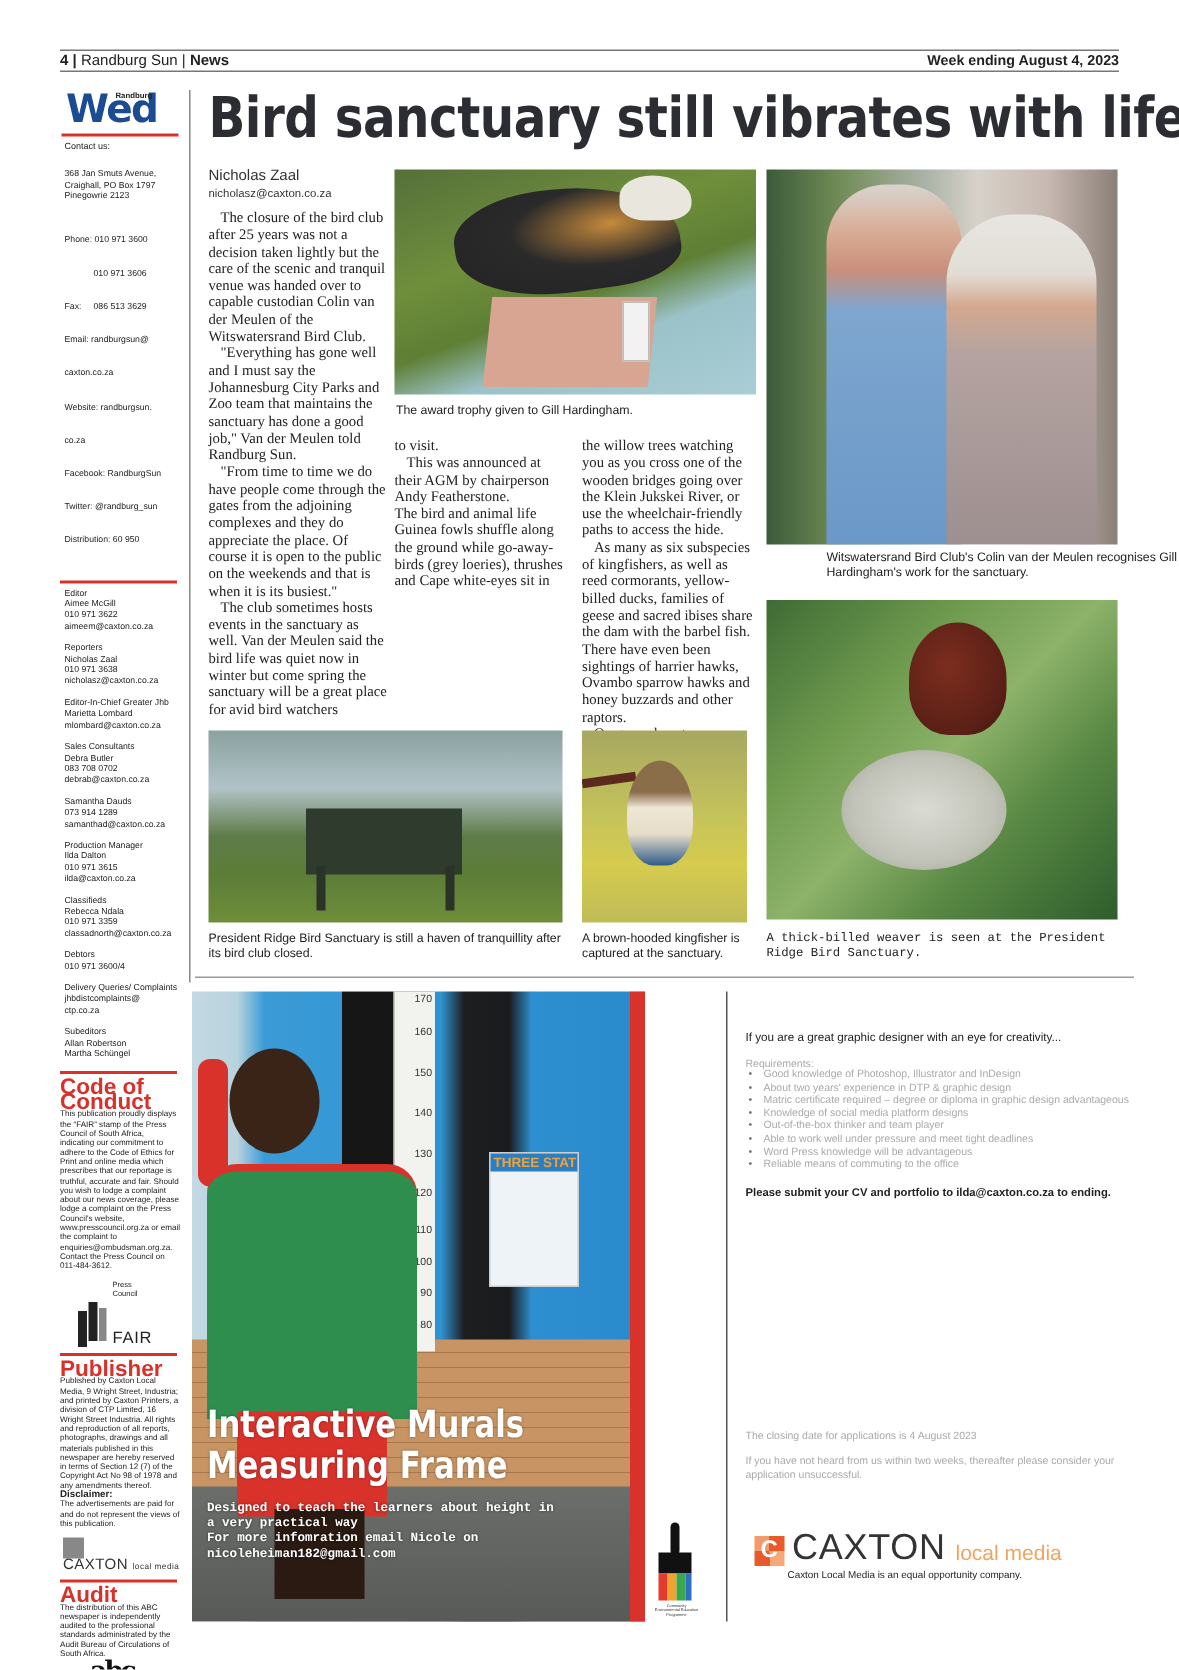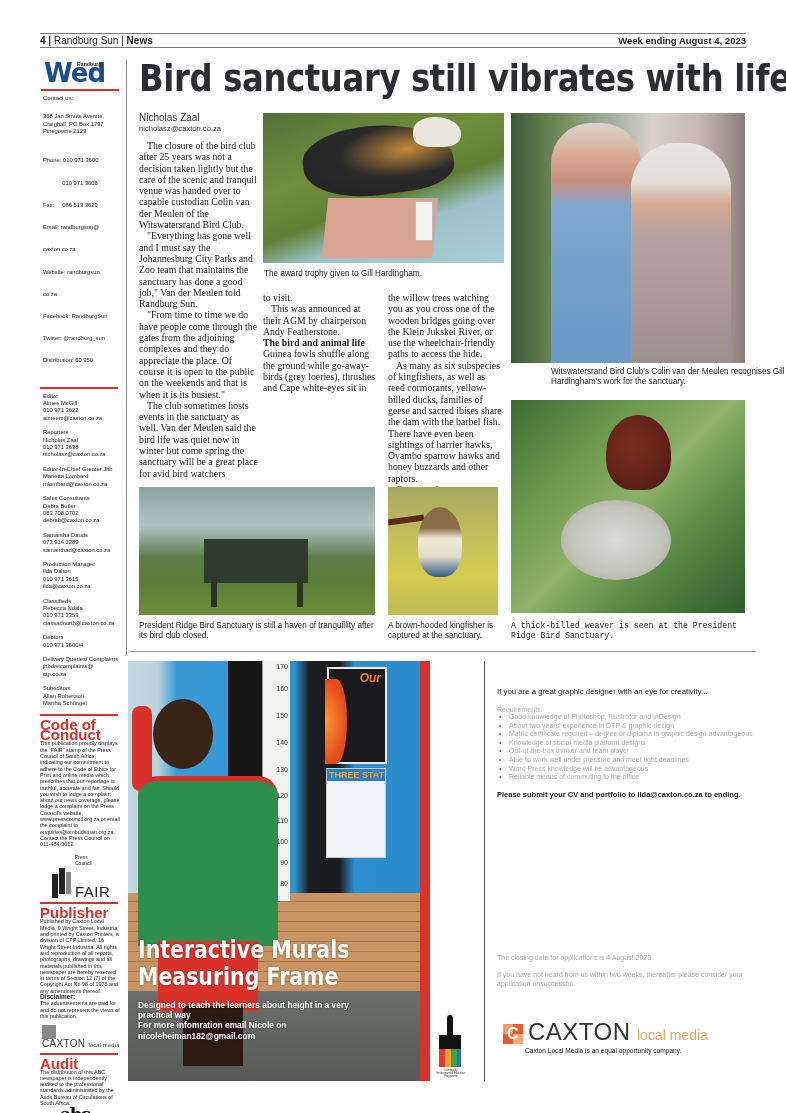--- a/index.html
+++ b/index.html
@@ -24,40 +24,40 @@
   .contact-head { margin: 2px 0 11px 3px; font-size: 6px; }
   .sb-block { margin: 0 0 7px 3px; }
   .sb-red { height: 2px; background: #d9302a; margin: 3px 0 4px 0; width: 78px; }
   .sb-ruleblock { font-family: "Liberation Sans", sans-serif; font-size: 5.4px; line-height: 6.3px; }
   .sb-ruleblock .h { color: #d9302a; font-weight: bold; font-size: 15px; line-height: 10px; }
   .sb-ruleblock .bold { font-weight: bold; }
   .fair-logo { display: flex; align-items: flex-end; gap: 3px; margin: 8px 0 4px 12px; }
   .fair-mark { width: 20px; height: 30px; position: relative; }
   .fair-mark span { position: absolute; background: #222; }
   .fair-text { font-size: 5px; line-height: 5.5px; }
-  .fair-text .big { font-size: 15px; line-height: 12px; font-weight: normal; letter-spacing: 0.5px; margin-top: 20px; }
+  .fair-text .big { font-size: 11px; line-height: 12px; font-weight: normal; letter-spacing: 0.5px; margin-top: 20px; }
   .caxton-small { margin: 6px 0 4px 2px; }
   .caxton-small .sq { width: 14px; height: 14px; background: #888; margin-bottom: 2px; }
   .caxton-small .t { font-size: 10px; color: #333; letter-spacing: 0.3px; }
   .caxton-small .t small { font-size: 5.5px; }
   .abc { margin: 6px 0 16px 20px; font-family: "DejaVu Serif", serif; font-size: 18px; font-weight: bold; letter-spacing: -2px; color: #111; }
 
   .vrule { left: 126px; top: 60px; width: 1px; height: 595px; background: #888; }
 
   
   .headline { left: 139px; top: 56px; width: 610px; font-family: "DejaVu Sans", sans-serif; font-weight: bold; font-size: 37.5px; line-height: 44px; color: #2b2d33; letter-spacing: -0.4px; white-space: nowrap; transform: scaleX(0.86); transform-origin: left top; }
 
   
   .byline { left: 139px; top: 112px; font-size: 10px; line-height: 12px; color: #333; }
   .byline-email { left: 139px; top: 124px; font-size: 7.6px; color: #333; }
 
   .col { font-family: "Liberation Serif", serif; font-size: 9.8px; line-height: 11.3px; color: #222; }
   .col p { text-indent: 8px; }
   .col p.first { text-indent: 0; }
-  .col .sub { font-weight: bold; text-indent: 0; }
+  .col .sub { font-weight: normal; text-indent: 0; }
 
   .col1 { left: 139px; top: 140px; width: 120px; }
   .col2 { left: 263px; top: 292px; width: 116px; }
   .col3 { left: 388px; top: 292px; width: 116px; }
 
   
   .photo { overflow: hidden; border: none; }
   .ph-trophy { left: 263px; top: 113px; width: 241px; height: 150px;
     background: linear-gradient(160deg, #55703a 0%, #6f8f3c 35%, #5e7f34 55%, #9bc2c8 70%, #a9ced5 100%); }
   .ph-trophy .bird { position: absolute; left: 40px; top: 12px; width: 150px; height: 70px; background: radial-gradient(ellipse at 70% 40%, #c58a3c 0%, #2a2a2a 45%, #222 100%); border-radius: 40% 60% 30% 50%; transform: rotate(-8deg); }
@@ -108,21 +108,21 @@
   .ad-mural .boy-shirt { position: absolute; left: 10px; top: 115px; width: 140px; height: 170px; background: #2e8e4e; border-radius: 20px 20px 0 0; border-top: 5px solid #d8322b; }
   .ad-mural .boy-shorts { position: absolute; left: 30px; top: 280px; width: 100px; height: 70px; background: #d8322b; }
   .ad-mural .boy-legs { position: absolute; left: 55px; top: 345px; width: 60px; height: 60px; background: #2a1a12; }
   .ad-mural .poster1 { position: absolute; left: 199px; top: 6px; width: 60px; height: 97px; background: #1b1b1d; border: 2px solid #eaeaea; }
   .ad-mural .poster1 .sun { position: absolute; left: -4px; top: 10px; width: 22px; height: 85px; background: radial-gradient(ellipse at left, #ff9a2f 0%, #e34b1a 70%); border-radius: 0 50% 50% 0; }
   .ad-mural .poster1 .t { position: absolute; right: 4px; top: 2px; color: #f57a1f; font-weight: bold; font-style: italic; font-size: 12px; }
   .ad-mural .poster2 { position: absolute; left: 198px; top: 107px; width: 60px; height: 90px; background: #eef3f7; border: 1px solid #ccc; }
   .ad-mural .poster2 .t { background: #2b7fc1; color: #f0a23a; font-size: 9px; font-weight: bold; padding: 1px 2px; white-space: nowrap; }
   .ad-mural .redbar { position: absolute; right: 0; top: 0; width: 10px; height: 420px; background: #d8322b; }
   .ad-mural .title { position: absolute; left: 10px; top: 275px; width: 280px; color: #fff; font-family: "DejaVu Sans", sans-serif; font-weight: bold; font-size: 25px; line-height: 27px; transform: scaleX(0.82); transform-origin: left top; white-space: nowrap; text-shadow: 0 0 2px rgba(0,0,0,0.4); }
-  .ad-mural .desc { position: absolute; left: 10px; top: 339px; width: 235px; color: #fff; font-weight: bold; font-size: 8.4px; line-height: 10.2px; text-shadow: 0 0 2px rgba(0,0,0,0.5); }
+  .ad-mural .desc { position: absolute; left: 10px; top: 339px; width: 235px; color: #fff; font-weight: bold; font-size: 8.4px; line-height: 10.2px; text-shadow: 0 0 2px rgba(0,0,0,0.5); font-family: Liberation Mono, monospace; }
 
   .ad-mural-logo { left: 430px; top: 1013px; width: 40px; height: 68px; }
   .ad-mural-logo .handle { position: absolute; left: 17px; top: 2px; width: 6px; height: 22px; background: #111; border-radius: 3px; }
   .ad-mural-logo .ferrule { position: absolute; left: 9px; top: 22px; width: 22px; height: 14px; background: #111; }
   .ad-mural-logo .bristle { position: absolute; top: 36px; width: 6px; height: 18px; }
   .ad-mural-logo .cap { position: absolute; left: 6px; top: 56px; width: 30px; font-size: 2.6px; line-height: 3px; text-align: center; color: #333; }
 
   .ad-sep { left: 484px; top: 661px; width: 1px; height: 420px; background: #555; }
 
   
@@ -355,24 +355,20 @@
     <span class="tick" style="top:156px">110</span>
     <span class="tick" style="top:177px">100</span>
     <span class="tick" style="top:198px">90</span>
     <span class="tick" style="top:219px">80</span>
   </div>
   <div class="ext"></div>
   <div class="boy-shirt"></div>
   <div class="boy-head"></div>
   <div class="boy-shorts"></div>
   <div class="boy-legs"></div>
-  <div class="poster1">
-    <div class="sun"></div>
-    <span class="t">Our</span>
-  </div>
   <div class="poster2">
     <div class="t">THREE STAT</div>
   </div>
   <div class="redbar"></div>
   <div class="title">
     <div>Interactive Murals</div>
     <div>Measuring Frame</div>
   </div>
   <div class="desc">
     <div>Designed to teach the learners about height in a very practical way</div>

